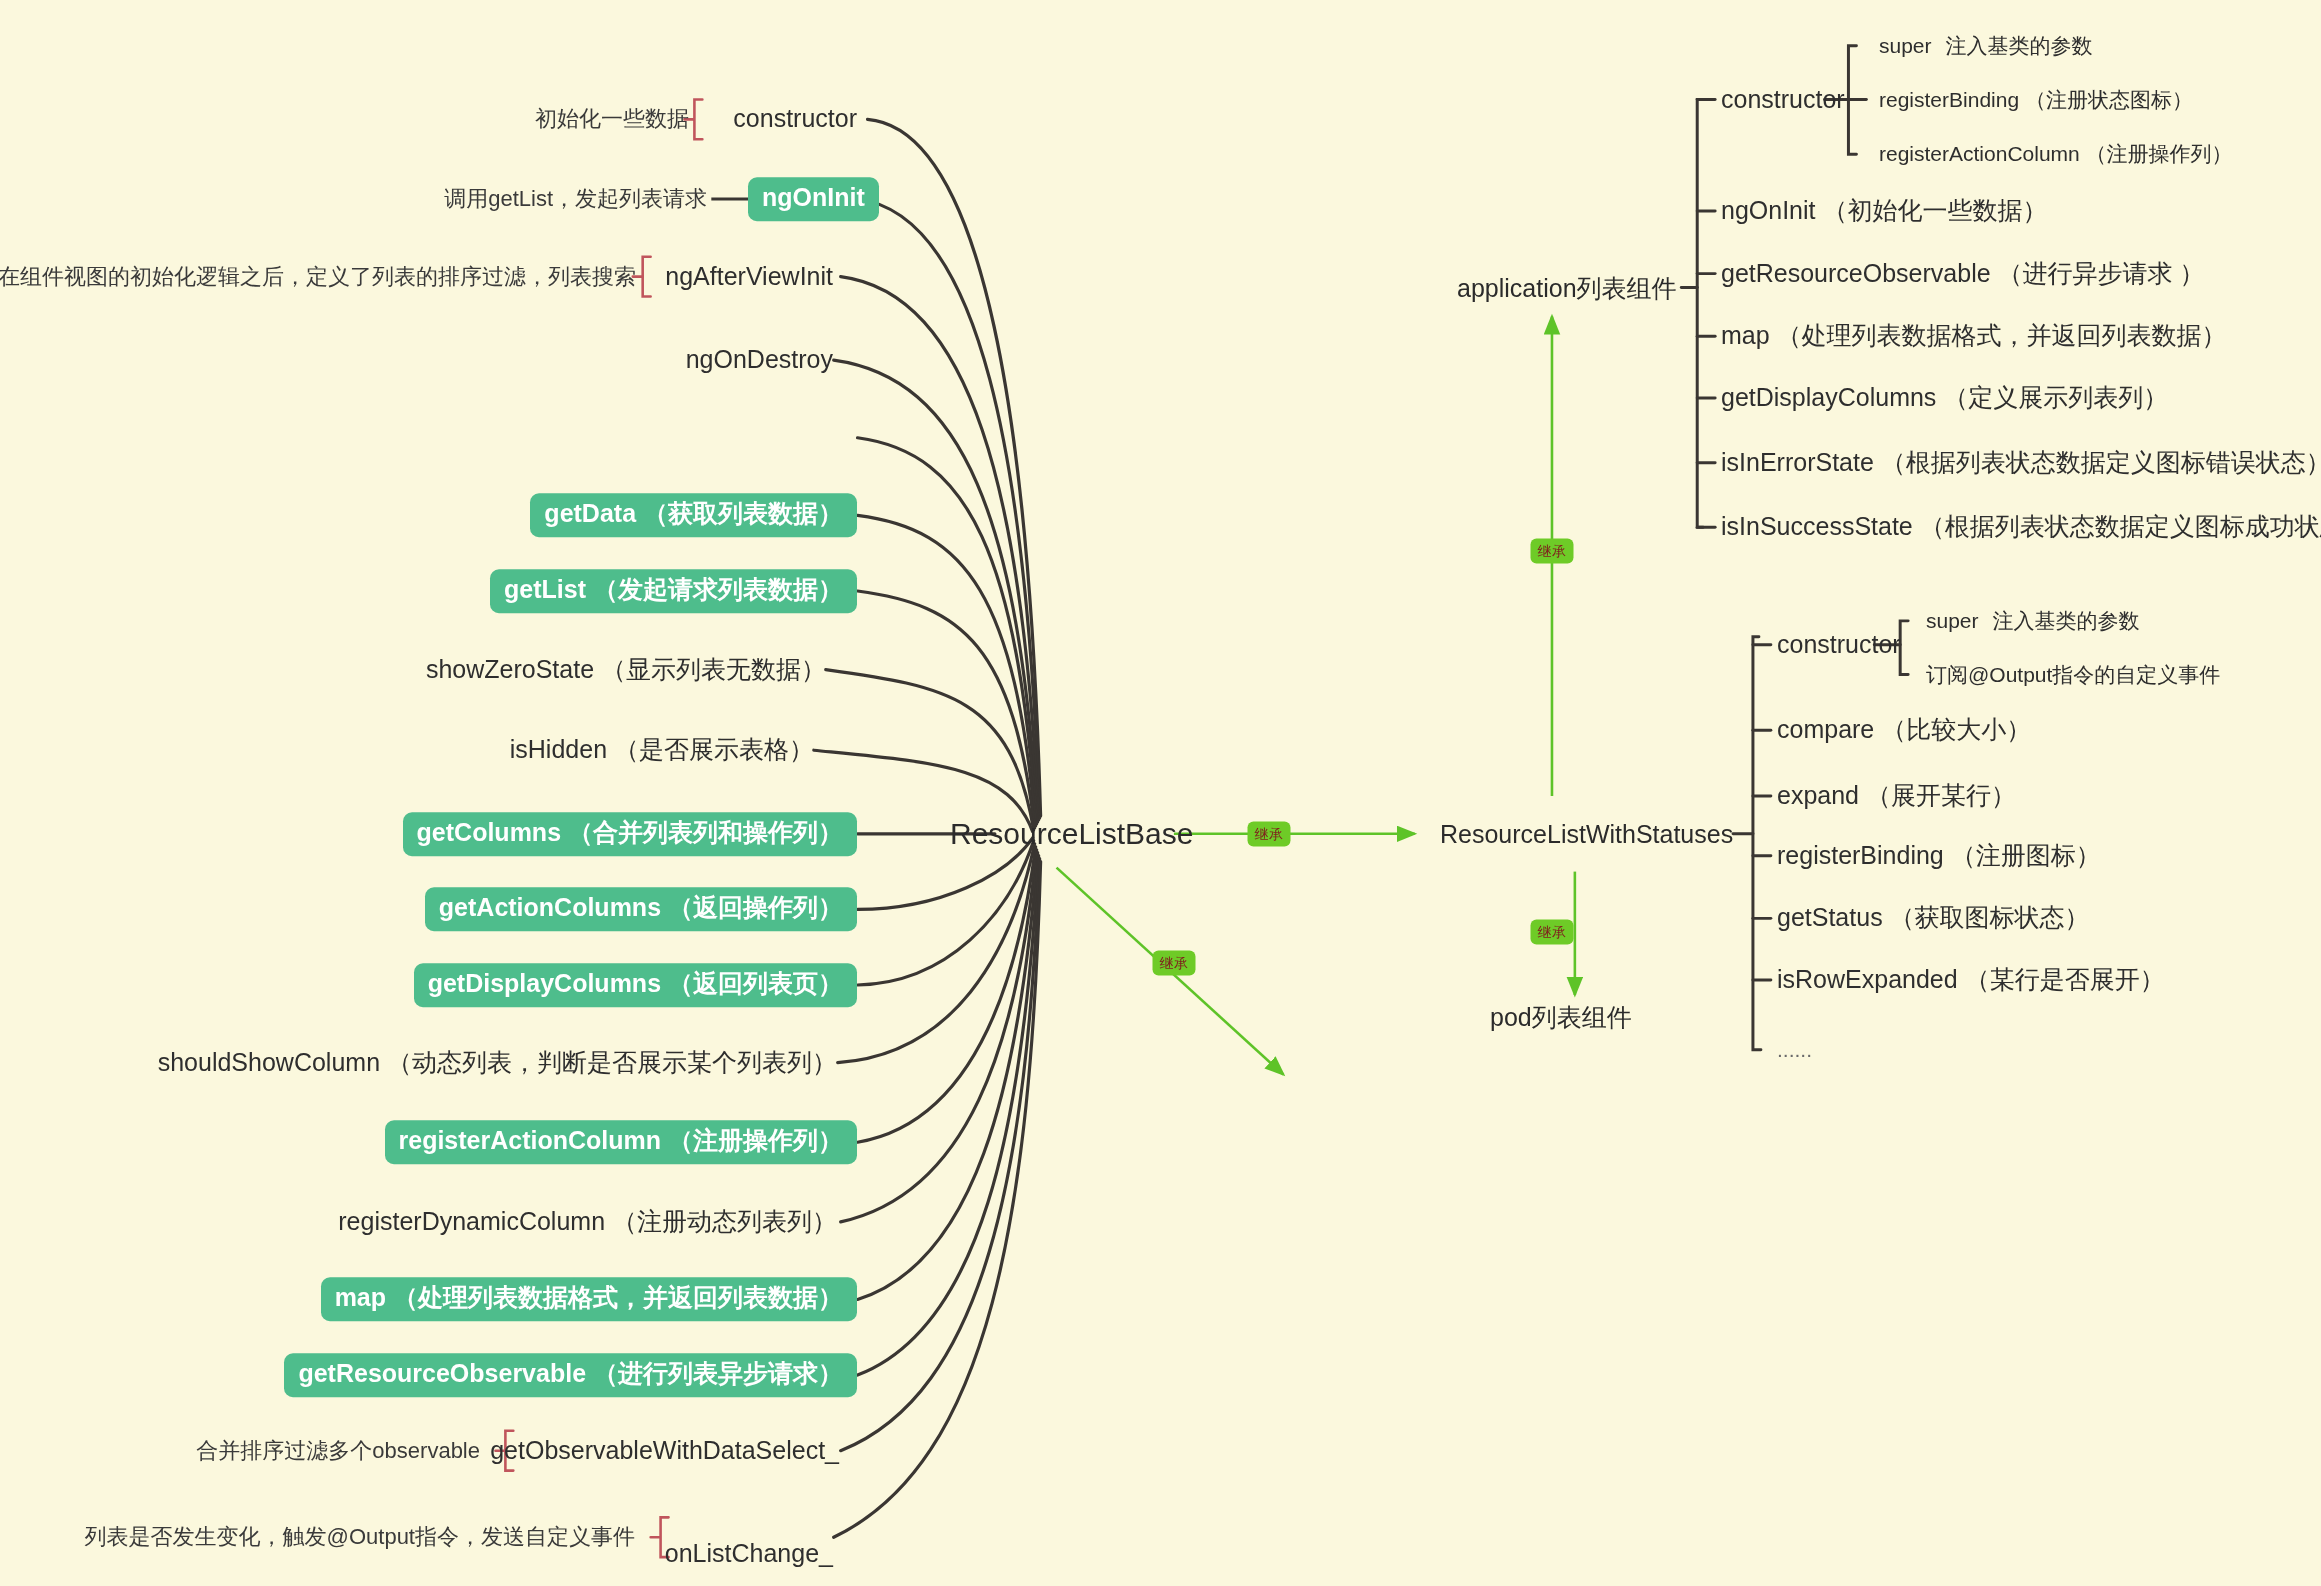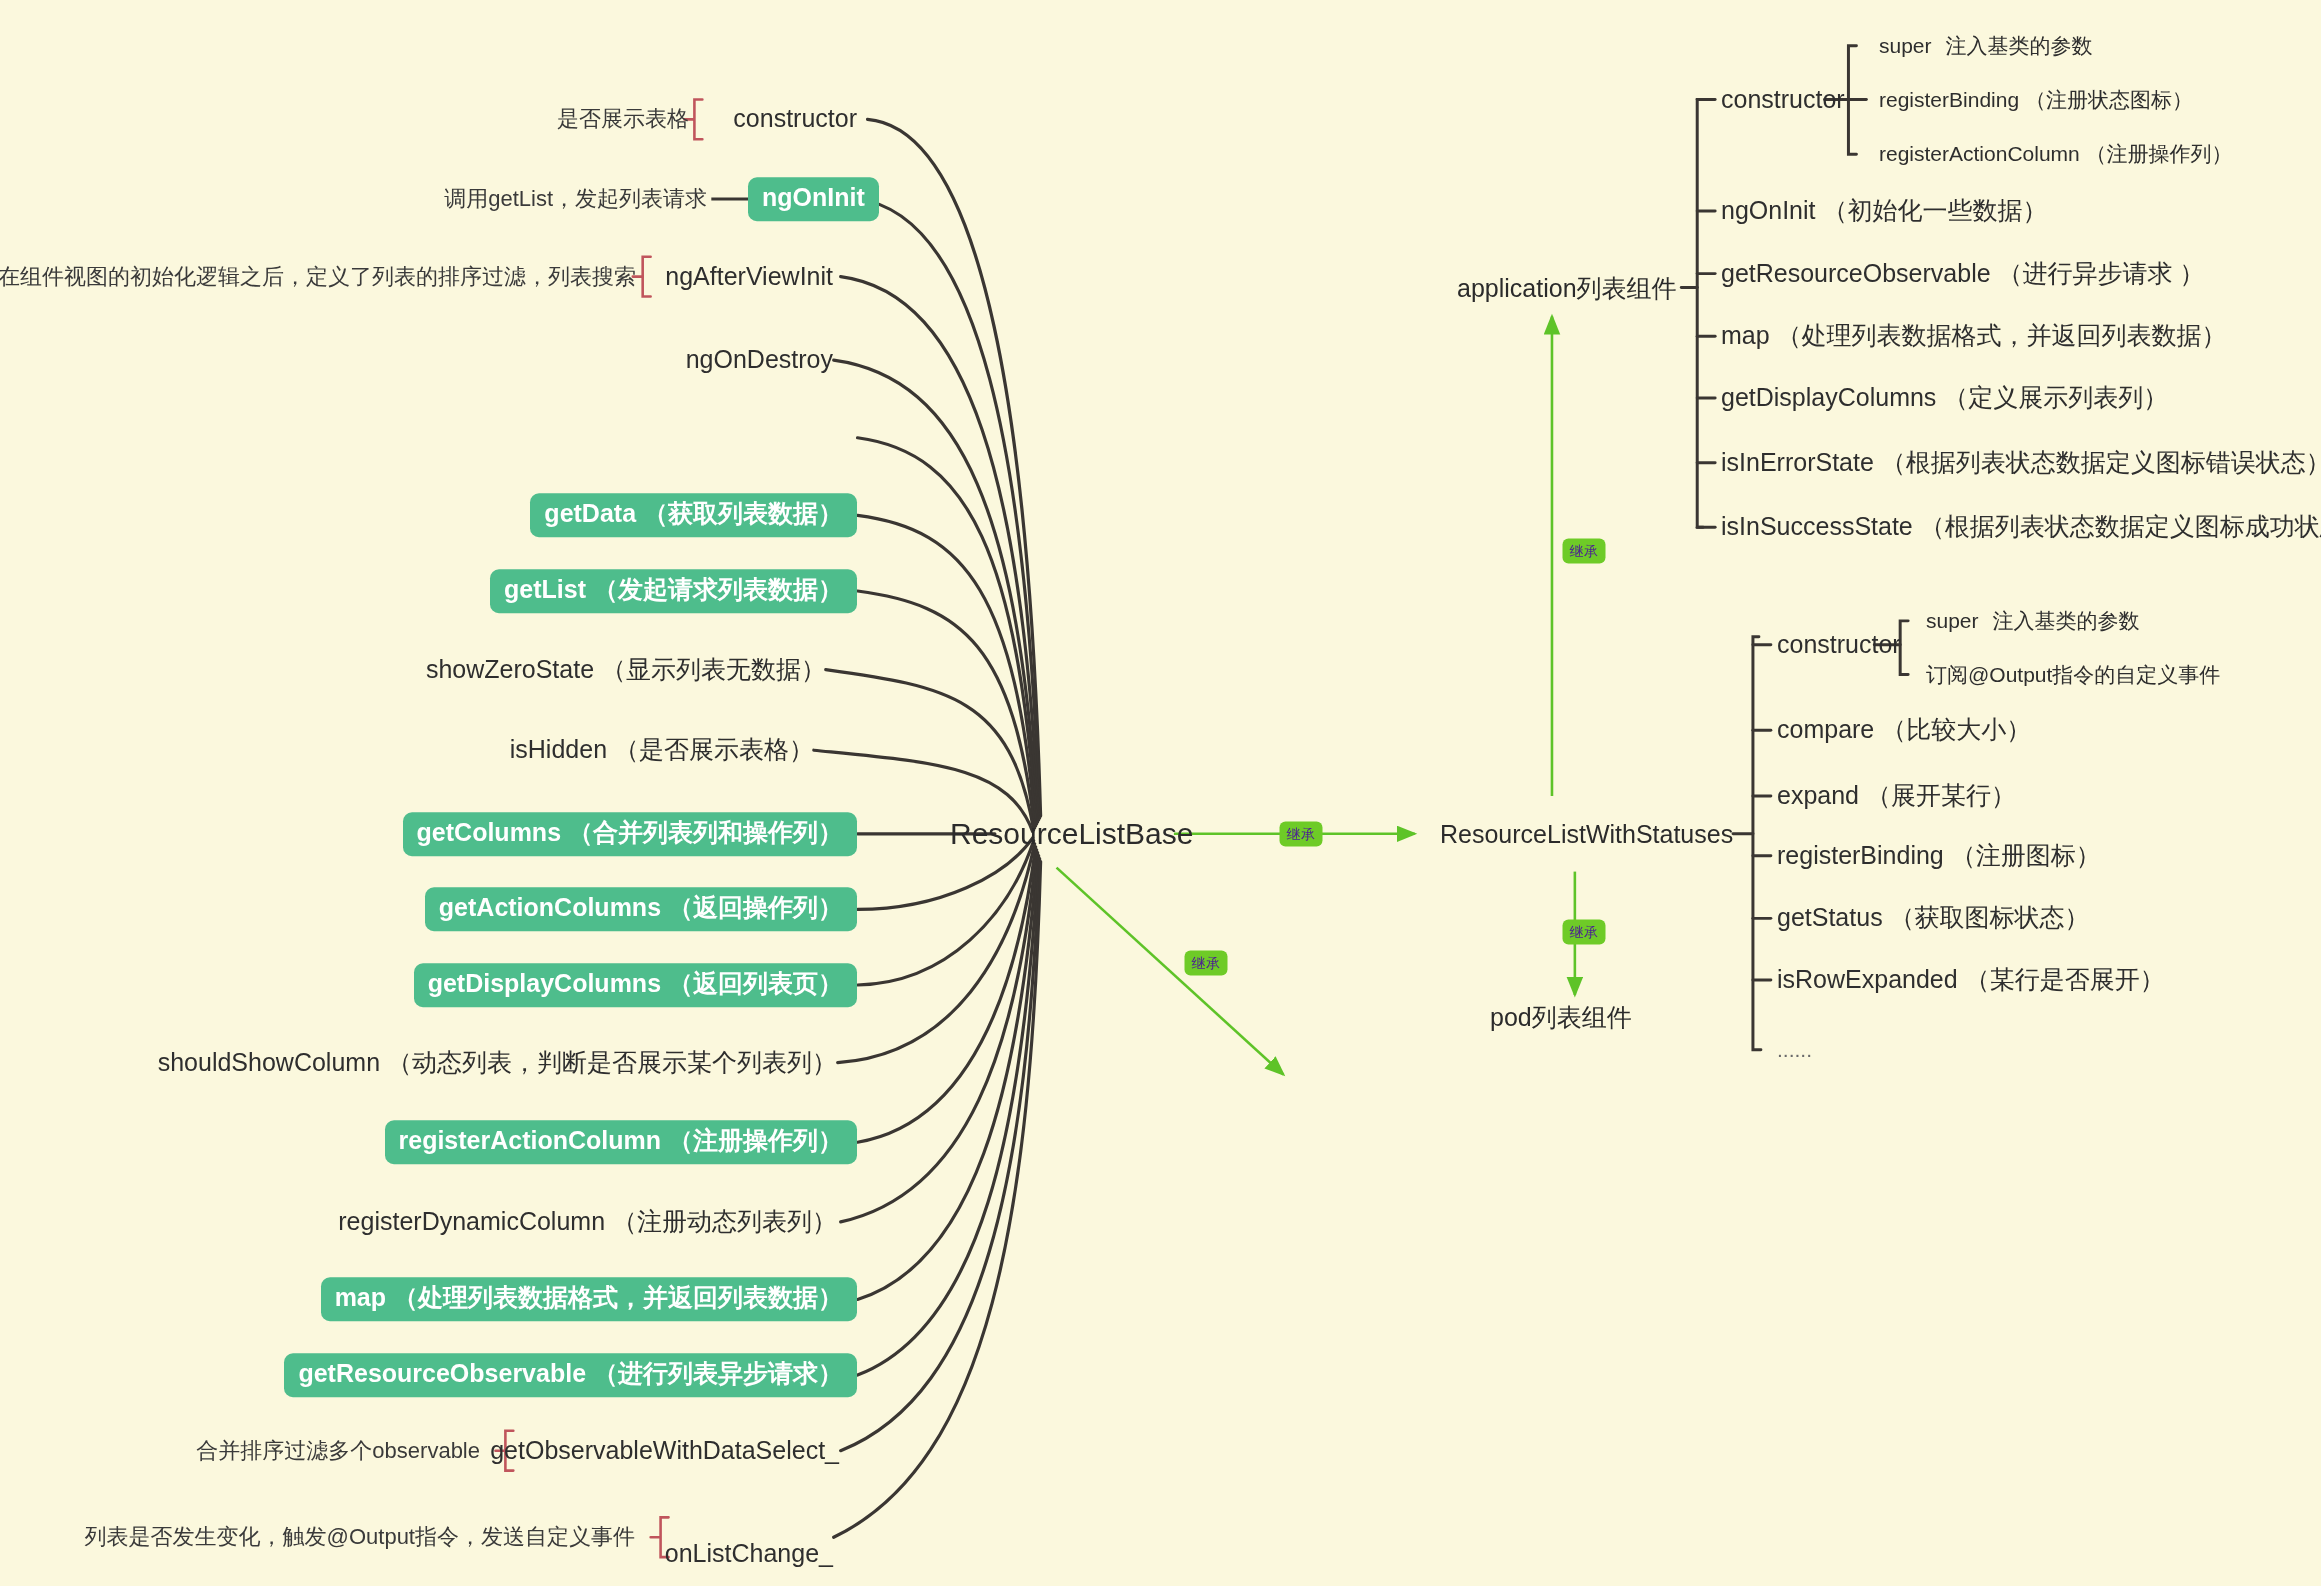--- a/index.html
+++ b/index.html
@@ -53,28 +53,27 @@
   .sub-root {
     position: absolute;
     font-size: 25px;
     color: #2b2b2b;
     white-space: nowrap;
     transform: translateY(-50%);
   }
   .inherit-badge {
     position: absolute;
     background: #6ecb27;
-    color: #4c1d95;
+    color: #7f1d1d;
     font-size: 14px;
     border-radius: 6px;
     padding: 5px 7px 6px 7px;
     line-height: 1;
     transform: translate(-50%, -50%);
     letter-spacing: 0.5px;
-    margin-left: 32px;
   }
   .leaf-note {
     position: absolute;
     font-size: 22px;
     color: #3a3a3a;
     white-space: nowrap;
     transform: translateY(-50%);
     text-align: right;
   }
 </style>
@@ -169,21 +168,21 @@
 
       <path d="M1918,624 L1910,624 L1910,678 L1918,678"></path>
       <path d="M1884,648 L1910,648"></path>
     </g>
   </svg>
 
   <div class="node r" style="right:1464px; top:119px;">
     <span>constructor</span>
   </div>
   <div class="leaf-note" style="right:1632px; top:119px;">
-    <span>是否展示表格</span>
+    <span>初始化一些数据</span>
   </div>
 
   <div class="node hl" style="left:748px; top:199px;">
     <span>ngOnInit</span>
   </div>
   <div class="leaf-note" style="right:1614px; top:199px;">
     <span>调用getList，发起列表请求</span>
   </div>
 
   <div class="node r" style="right:1488px; top:277px;">

